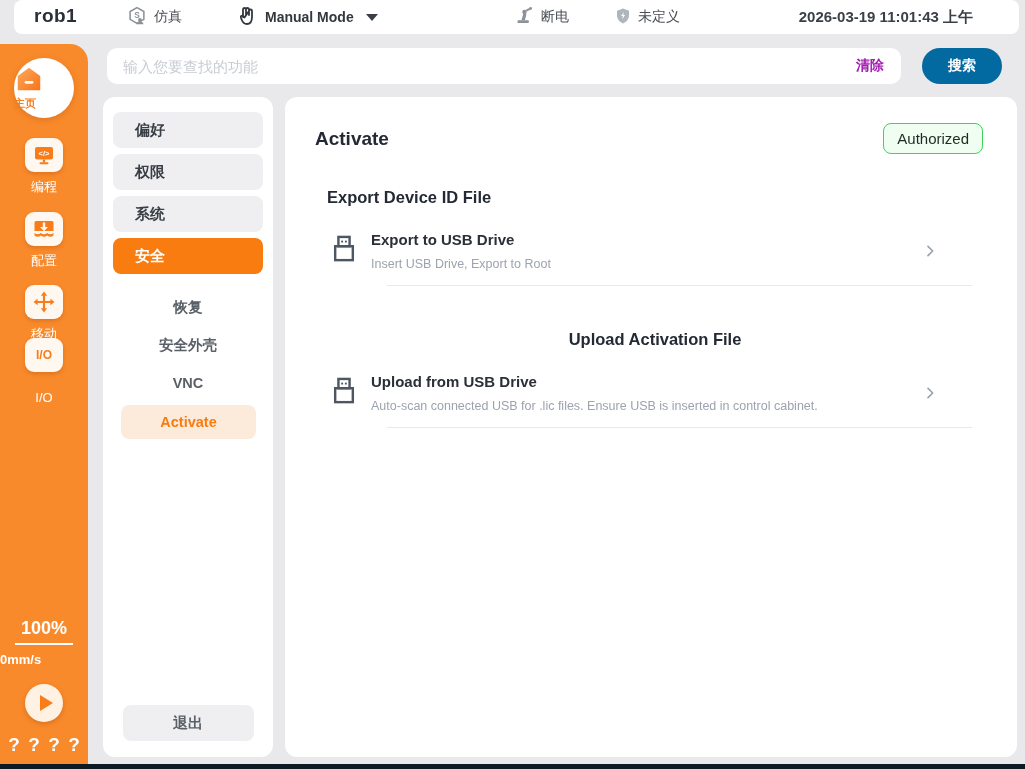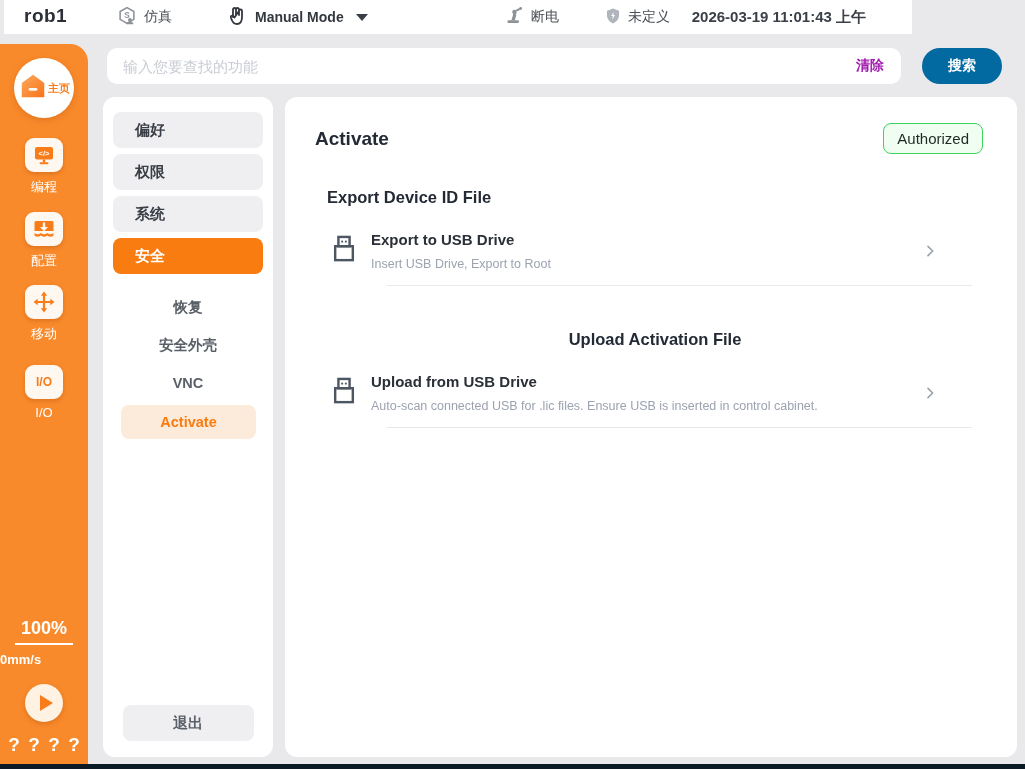--- a/index.html
+++ b/index.html
@@ -1,32 +1,32 @@
 <!DOCTYPE html>
 <html><head>
 <meta charset="utf-8">
 <style>
   * { margin:0; padding:0; box-sizing:border-box; }
   html,body { width:1025px; height:769px; overflow:hidden; }
   body { font-family:"Liberation Sans","DejaVu Sans",sans-serif; background:#E9E9EC; position:relative; }
 
   
-  .topbar { position:absolute; left:4px; top:0; width:908px; height:34px; background:#FFFFFF; z-index:5; }
+  .topbar { position:absolute; left:14px; top:0; width:1005px; height:34px; background:#FFFFFF; z-index:5;border-radius:8px; }
   .logo { position:absolute; left:20px; top:5px; font-size:19px; font-weight:bold; color:#2A2F38; letter-spacing:.5px; }
   .tb-item { position:absolute; top:0; height:34px; display:flex; align-items:center; gap:6px; color:#4A4F57; font-size:14px; cursor:default; }
   .tb-sim { left:112px; }
   .tb-mode { left:221px; font-weight:bold; color:#33383F; }
   .tb-power { left:500px; }
   .tb-safety { left:600px; }
   .tb-time { position:absolute; right:46px; top:0; height:34px; display:flex; align-items:center; font-size:15px; font-weight:bold; color:#3B4048; }
   .caret { width:0; height:0; border-left:6px solid transparent; border-right:6px solid transparent; border-top:7px solid #3A3F47; margin-left:6px; }
 
   
   .sidebar { position:absolute; left:0; top:44px; width:88px; height:725px; background:#F98A2B; border-top-right-radius:18px; z-index:2; }
-  .home-circle { position:absolute; left:14px; top:14px; width:60px; height:60px; border-radius:50%; background:#FFFFFF; box-shadow:0 2px 6px rgba(150,60,0,.25); display:flex; flex-direction:row; align-items:center; justify-content:center; cursor:pointer; }
+  .home-circle { position:absolute; left:14px; top:14px; width:60px; height:60px; border-radius:50%; background:#FFFFFF; box-shadow:0 2px 6px rgba(150,60,0,.25); display:flex; flex-direction:column; align-items:flex-start; justify-content:center; cursor:pointer; }
   .home-circle .lbl { font-size:11px; color:#F97C1A; margin-top:0px; font-weight:bold; }
   .side-item { position:absolute; left:0; width:88px; display:flex; flex-direction:column; align-items:center; cursor:pointer; }
   .icon-box { width:38px; height:34px; background:#FFF8F1; border-radius:9px; display:flex; align-items:center; justify-content:center; box-shadow:0 2px 4px rgba(150,60,0,.28); }
   .side-item .lbl { margin-top:6px; color:#FFFFFF; font-size:13px; }
   .io-glyph { font-size:12px; font-weight:bold; color:#F97C1A; }
   .speed-pct { position:absolute; left:0; top:574px; width:88px; text-align:center; color:#fff; font-size:18px; font-weight:bold; cursor:pointer; }
   .speed-pct .line { display:block; width:58px; height:2px; background:#FFFFFF; margin:4px auto 0; }
   .speed-val { position:absolute; left:0; top:608px; width:88px; text-align:left; color:#fff; font-size:13px; font-weight:bold; }
   .play-btn { position:absolute; left:25px; top:640px; width:38px; height:38px; border-radius:50%; background:#FFF2E3; display:flex; align-items:center; justify-content:center; cursor:pointer; box-shadow:0 2px 5px rgba(150,60,0,.3); }
   .play-tri { width:0; height:0; border-top:8px solid transparent; border-bottom:8px solid transparent; border-left:13px solid #F97C1A; margin-left:4px; }
@@ -167,21 +167,21 @@
           <path d="M12 22.5l-3.2-4.2h6.4z"></path>
         <path d="M1.5 12l4.2-3.2v6.4z"></path>
           <path d="M22.5 12l-4.2 3.2V8.8z"></path>
         <rect x="10.9" y="5" width="2.2" height="14" rx="1"></rect>
         <rect x="5" y="10.9" width="14" height="2.2" rx="1"></rect>
       </svg>
     </span>
     <span class="lbl">移动</span>
   </div>
 
-  <div class="side-item" style="top:321px;">
+  <div class="side-item" style="top:294px;gap:12px;">
     <span class="icon-box">
       <span class="io-glyph">I/O</span>
     </span>
     <span class="lbl">I/O</span>
   </div>
 
   <div class="speed-pct">
     <span>100%</span>
     <span class="line"></span>
   </div>

